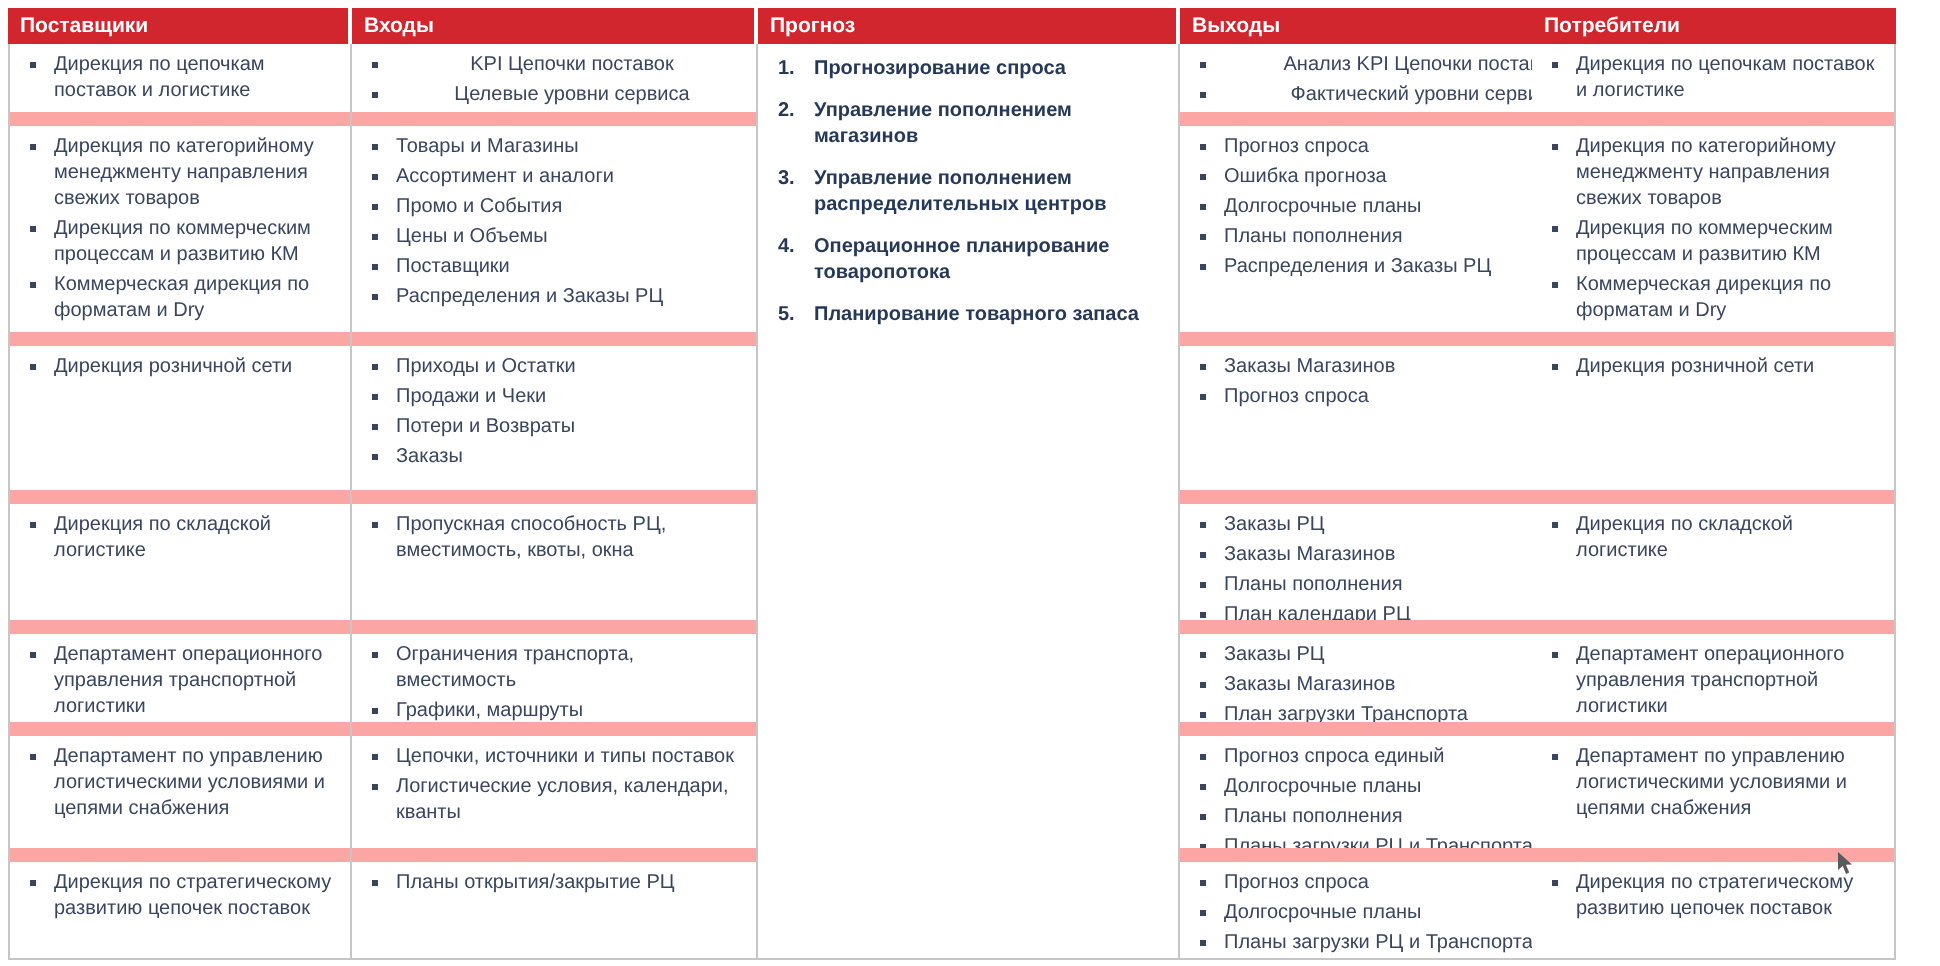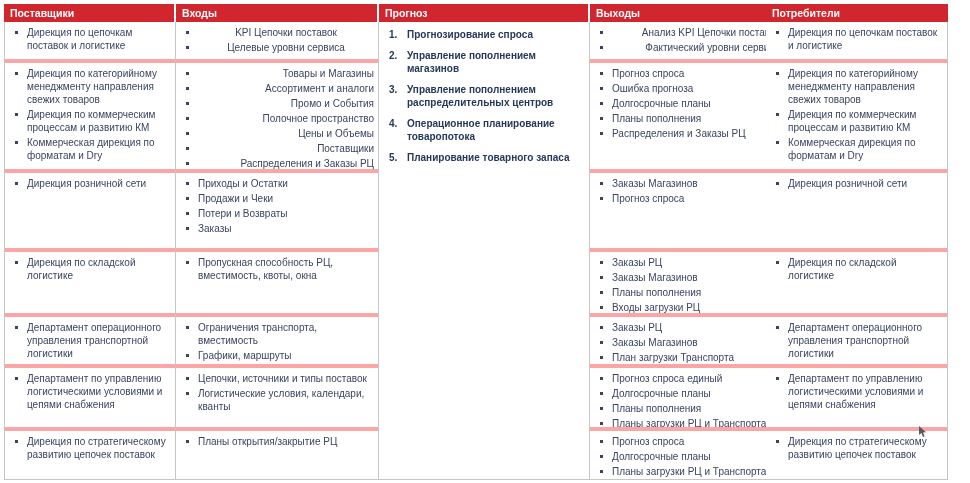--- a/index.html
+++ b/index.html
@@ -6,21 +6,21 @@
     font-family:"Liberation Sans", sans-serif;-webkit-font-smoothing:antialiased;}
   .sipoc{position:absolute;left:4px;top:4px;width:795px;height:476px;}
   .col{position:absolute;top:0;height:100%;}
   .hdr{height:18px;line-height:18px;background:#d2262e;color:#ffffff;font-weight:bold;
     font-size:10.5px;padding-left:6px;box-sizing:border-box;border-right:2px solid #ffffff;
     white-space:nowrap;overflow:hidden;}
   .col.last .hdr{border-right:none;}
   .body{position:absolute;top:18px;left:0;right:0;bottom:0;box-sizing:border-box;
     border-right:1px solid #c6c6c6;border-bottom:1px solid #c6c6c6;background:#ffffff;}
   .body.first{border-left:1px solid #c6c6c6;}
-  .cell{box-sizing:border-box;border-bottom:4px solid #fca5a5;padding:4px 4px 0 5px;overflow:hidden;}
+  .cell{box-sizing:border-box;border-bottom:7px solid #fca5a5;padding:4px 4px 0 5px;overflow:hidden;}
   .cell.lastcell{border-bottom:none;}
   .li{display:flex;margin-bottom:2px;font-size:10px;line-height:13px;color:#39455f;}
   .blt{width:3px;height:3px;background:#39455f;margin:5px 9px 0 5px;flex:none;}
   .txt{flex:1;}
   .plist{padding:6px 2px 0 0;}
   .pli{display:flex;margin-bottom:8px;font-size:10px;font-weight:bold;color:#253858;line-height:13px;}
   .num{flex:none;width:18px;margin-left:10px;}
   .ptxt{flex:1;}
   .cursor{position:absolute;left:918px;top:426px;width:10px;height:12px;}
 </style>
@@ -91,36 +91,32 @@
         <div class="cell" style="height: 41px; text-align: center;">
           <div class="li">
             <span class="blt"></span>
             <span class="txt">KPI Цепочки поставок</span>
           </div>
           <div class="li">
             <span class="blt"></span>
             <span class="txt">Целевые уровни сервиса</span>
           </div>
         </div>
-        <div class="cell" style="height: 110px; text-align: right;">
+        <div class="cell" style="height: 110px;">
           <div class="li">
             <span class="blt"></span>
             <span class="txt">Товары и Магазины</span>
           </div>
           <div class="li">
             <span class="blt"></span>
             <span class="txt">Ассортимент и аналоги</span>
           </div>
           <div class="li">
             <span class="blt"></span>
             <span class="txt">Промо и События</span>
-          </div>
-          <div class="li">
-            <span class="blt"></span>
-            <span class="txt">Полочное пространство</span>
           </div>
           <div class="li">
             <span class="blt"></span>
             <span class="txt">Цены и Объемы</span>
           </div>
           <div class="li">
             <span class="blt"></span>
             <span class="txt">Поставщики</span>
           </div>
           <div class="li">
@@ -262,21 +258,21 @@
           <div class="li">
             <span class="blt"></span>
             <span class="txt">Заказы Магазинов</span>
           </div>
           <div class="li">
             <span class="blt"></span>
             <span class="txt">Планы пополнения</span>
           </div>
           <div class="li">
             <span class="blt"></span>
-            <span class="txt">Входы загрузки РЦ</span>
+            <span class="txt">План календари РЦ</span>
           </div>
         </div>
         <div class="cell" style="height: 51px;">
           <div class="li">
             <span class="blt"></span>
             <span class="txt">Заказы РЦ</span>
           </div>
           <div class="li">
             <span class="blt"></span>
             <span class="txt">Заказы Магазинов</span>

